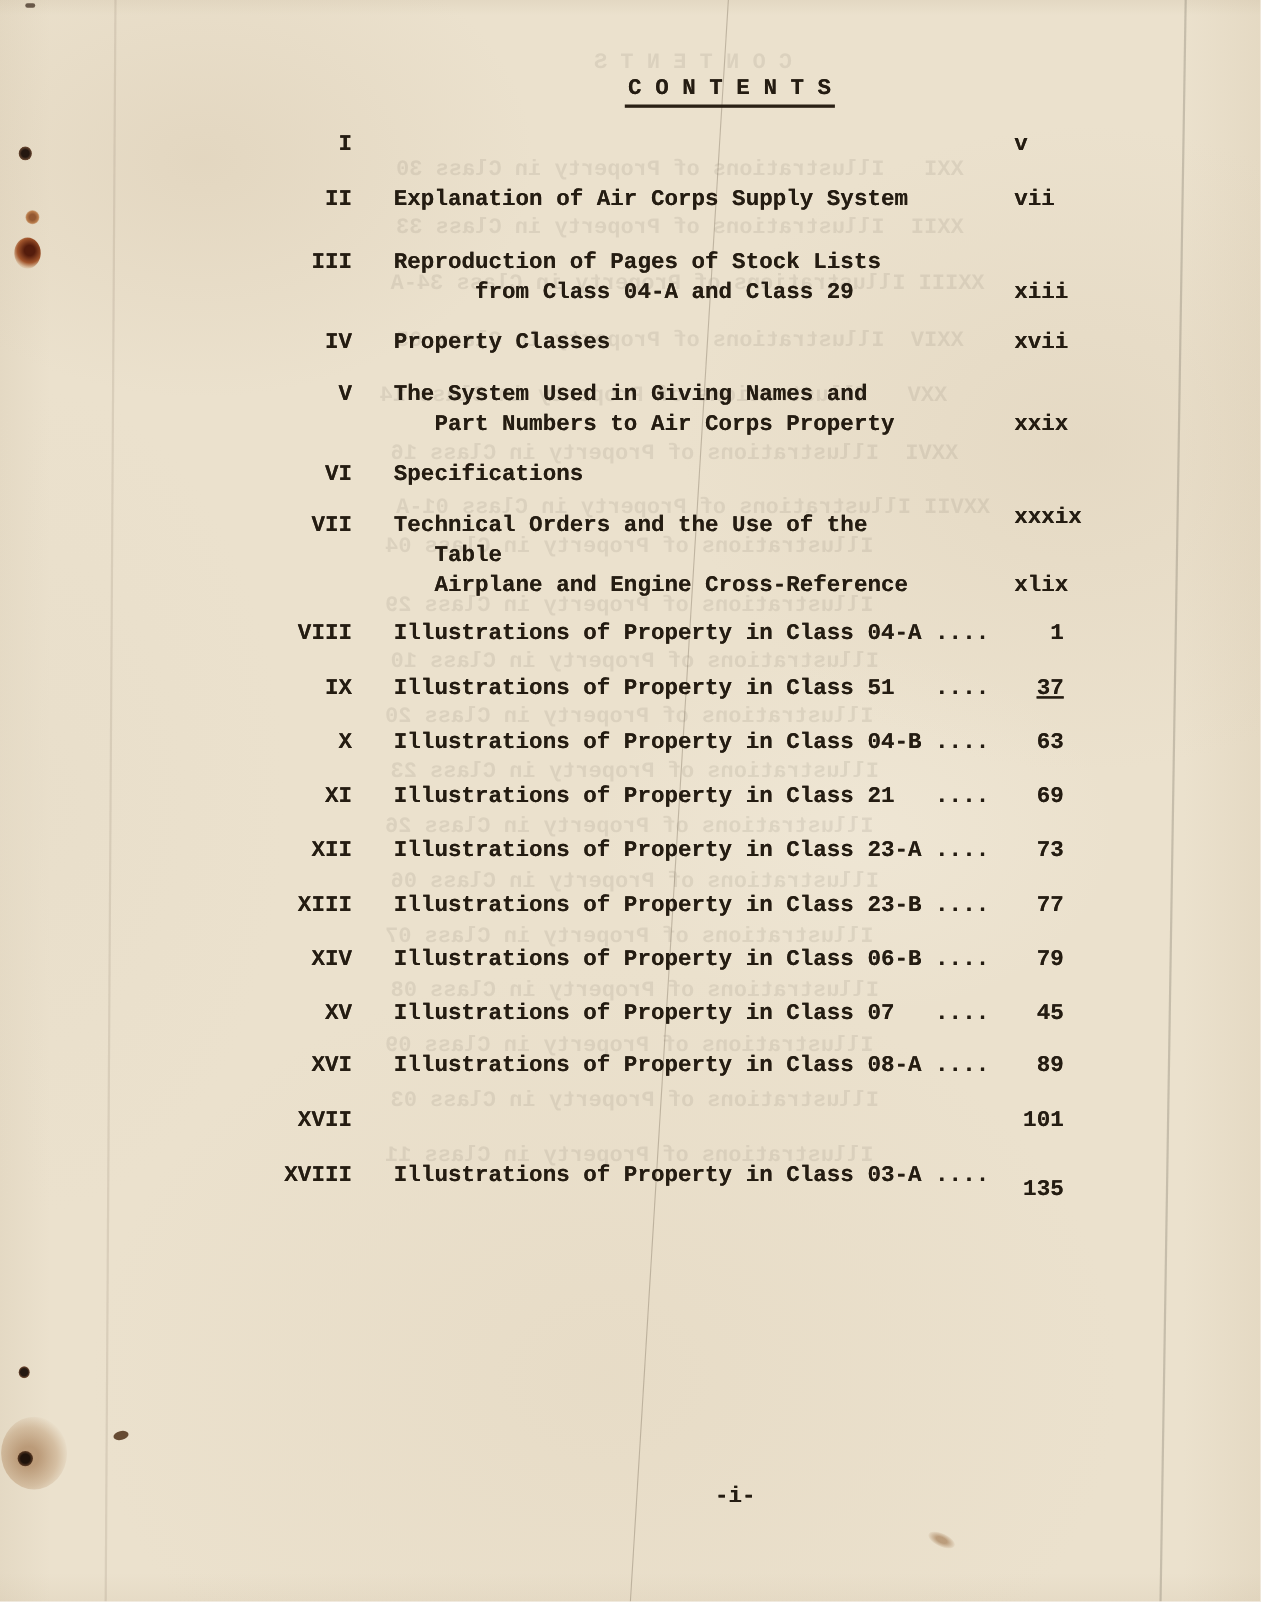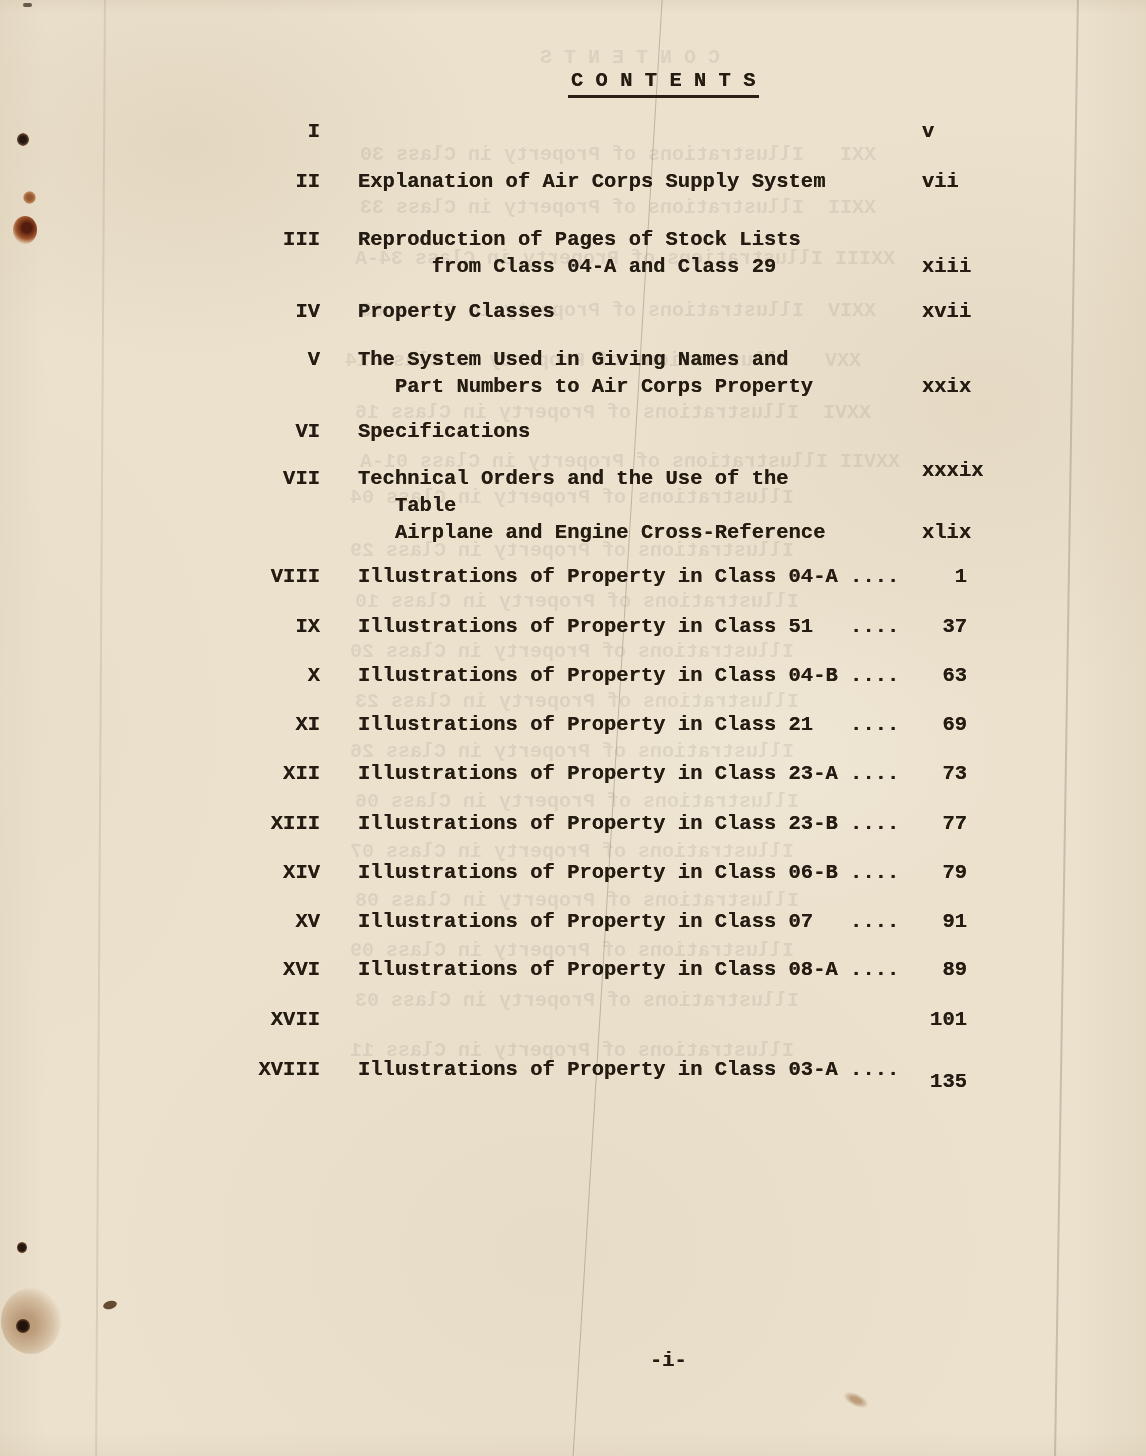--- a/index.html
+++ b/index.html
@@ -163,21 +163,21 @@
     <div class="tlines">
           <div class="tline">Illustrations of Property in Class 04-A ....</div>
         </div>
     <div class="pg num-right" style="top: 0px;">1</div>
   </div>
       <div class="entry ink" style="top: 613px; height: 27px; padding-left: 43px;">
     <div class="num">IX</div>
     <div class="tlines">
           <div class="tline">Illustrations of Property in Class 51   ....</div>
         </div>
-    <div class="pg num-right" style="top: 0px;">37</div>
+    <div class="pg num-right" style="top: 0px; text-decoration: underline;">37</div>
   </div>
       <div class="entry ink" style="top: 662px; height: 27px;">
     <div class="num">X</div>
     <div class="tlines">
           <div class="tline">Illustrations of Property in Class 04-B ....</div>
         </div>
     <div class="pg num-right" style="top: 0px;">63</div>
   </div>
       <div class="entry ink" style="top: 711px; height: 27px;">
     <div class="num">XI</div>
@@ -205,21 +205,21 @@
     <div class="tlines">
           <div class="tline">Illustrations of Property in Class 06-B ....</div>
         </div>
     <div class="pg num-right" style="top: 0px;">79</div>
   </div>
       <div class="entry ink" style="top: 908px; height: 27px;">
     <div class="num">XV</div>
     <div class="tlines">
           <div class="tline">Illustrations of Property in Class 07   ....</div>
         </div>
-    <div class="pg num-right" style="top: 0px;">91</div>
+    <div class="pg num-right" style="top: 0px;">45</div>
   </div>
       <div class="entry ink" style="top: 956px; height: 27px;">
     <div class="num">XVI</div>
     <div class="tlines">
           <div class="tline">Illustrations of Property in Class 08-A ....</div>
         </div>
     <div class="pg num-right" style="top: 0px;">89</div>
   </div>
       <div class="entry ink" style="top: 1006px; height: 27px;">
     <div class="num">XVII</div>

